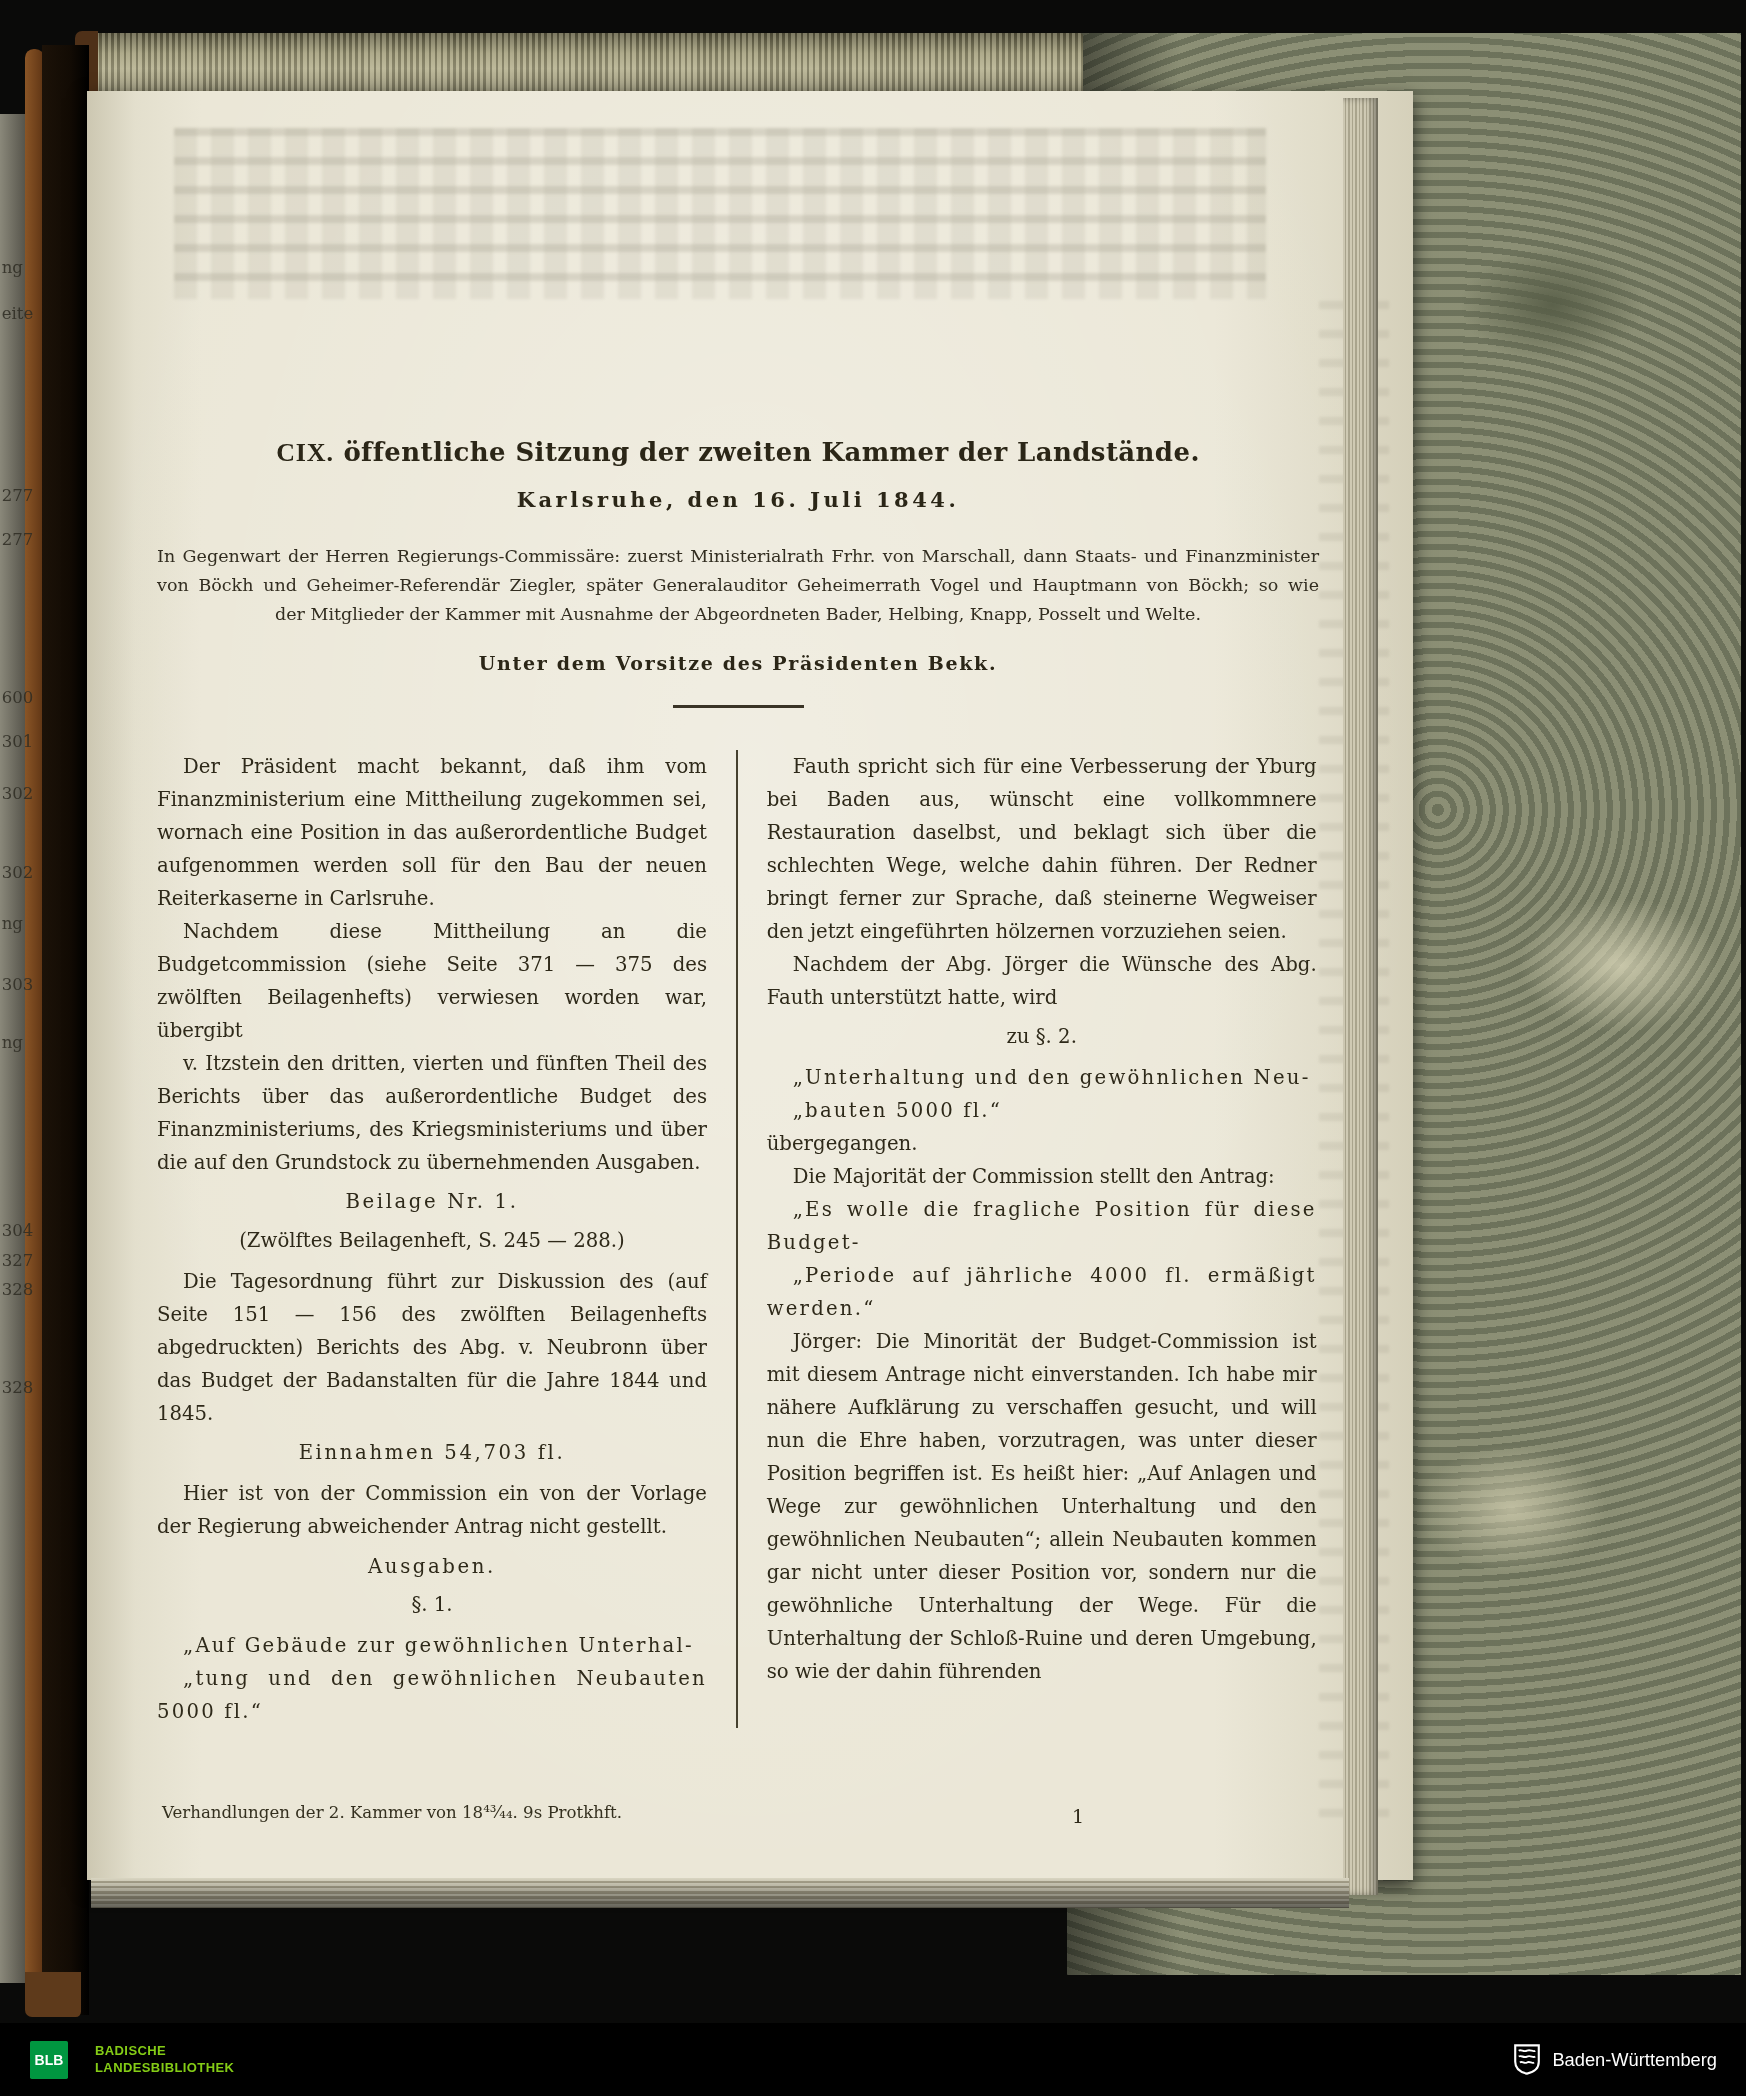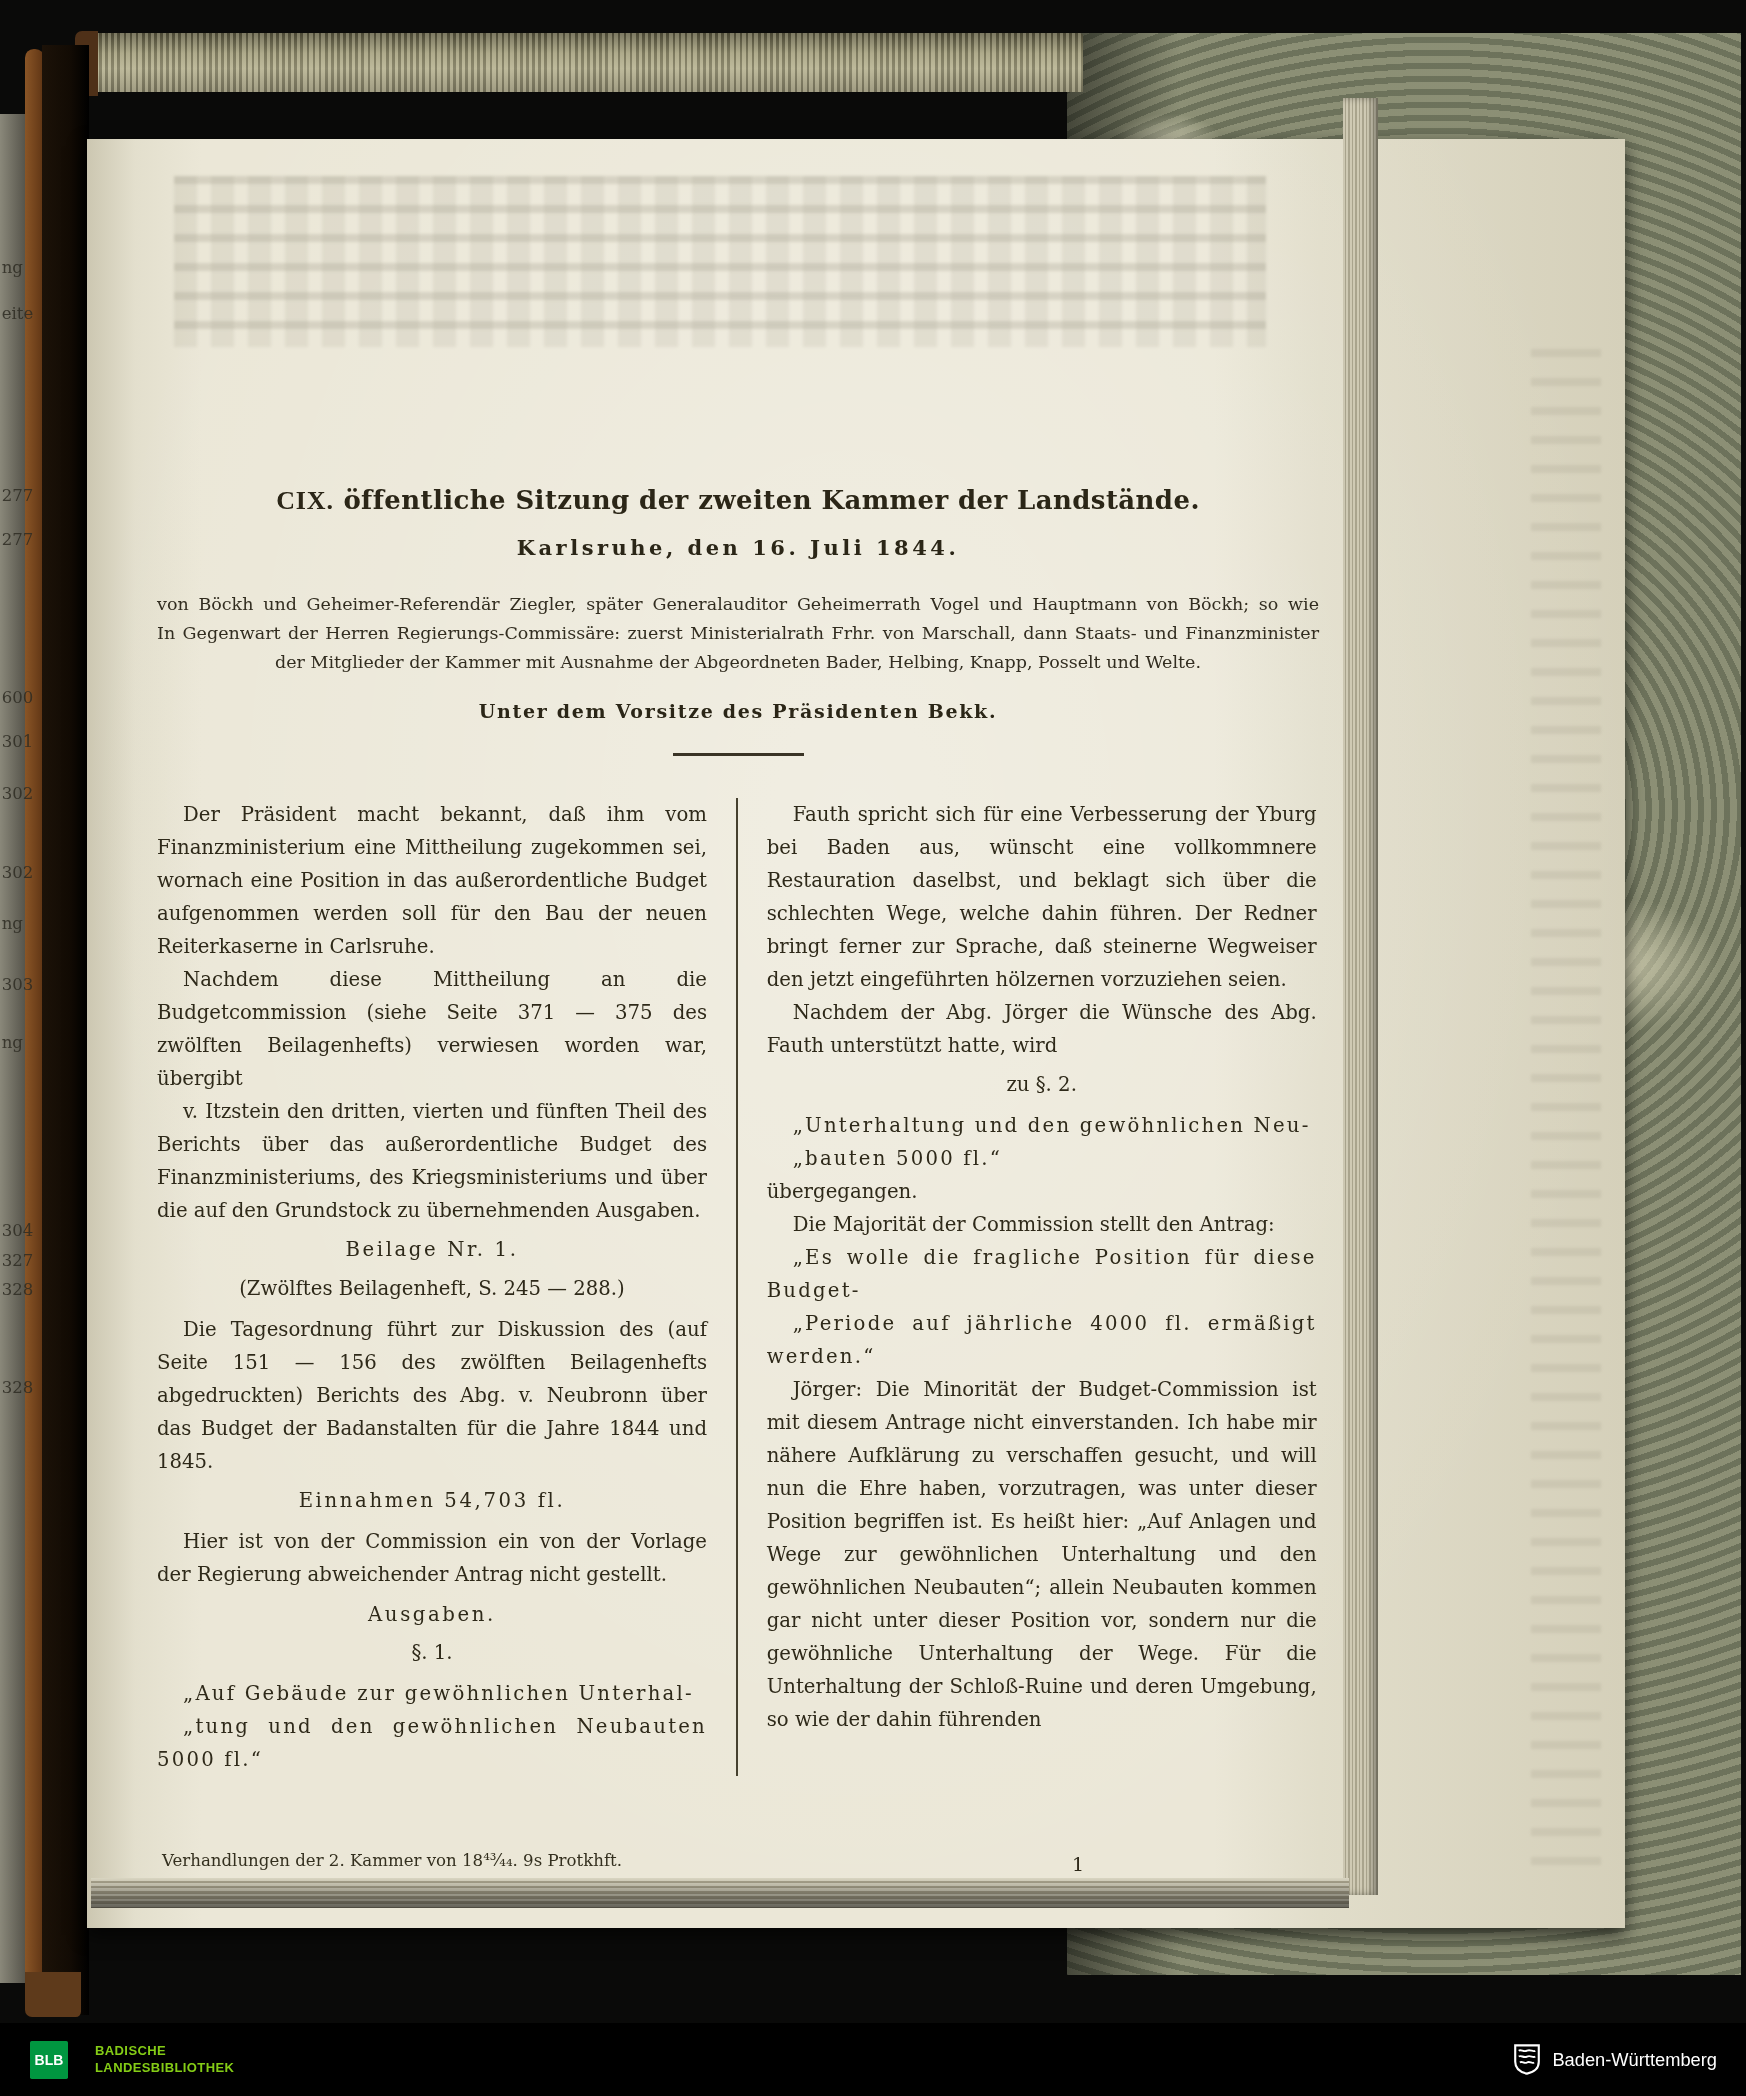--- a/index.html
+++ b/index.html
@@ -25,25 +25,25 @@
       linear-gradient(180deg,#55523e,#a19d7d 35%,#b6b293 60%,#8c8870);}
   .corner-tl{position:absolute;left:75px;top:31px;width:23px;height:65px;background:#4e3018;border-radius:7px 0 0 0;}
   .facing-sliver{position:absolute;left:0;top:114px;width:26px;height:1869px;
     background:linear-gradient(90deg,#8a887a,#55534a);}
   .spine-rust{position:absolute;left:24.5px;top:49px;width:19px;height:1962px;border-radius:8.7px;
     background:linear-gradient(90deg,#8a5526,#5e3414);}
   .spine-dark{position:absolute;left:42px;top:45px;width:47px;height:1970px;
     background:linear-gradient(90deg,#1c1208,#120b04 60%,#000);}
   .corner-bl{position:absolute;left:24.5px;top:1972px;width:56px;height:45px;background:#5e3a1b;border-radius:0 0 5.2px 7px;}
 
-  .page{position:absolute;left:87px;top:91px;width:1538px;height:1789px;
+  .page{position:absolute;left:87px;top:91px;width:1326px;height:1789px;
     background:
       radial-gradient(ellipse at 50% 38%, rgba(255,255,255,.28), transparent 72%),
       linear-gradient(90deg, #ccc7b1 0, #e3dfcd 48px, #ebe7d7 114px, #ebe7d7 1127px, #e1ddca 1232px, #d5d0ba 100%);
-    box-shadow:0 7px 17.5px rgba(0,0,0,.65);margin-top:48px;}
+    box-shadow:0 7px 17.5px rgba(0,0,0,.65);}
   .fore-edge{position:absolute;left:1343px;top:98px;width:35px;height:1797px;
     background:repeating-linear-gradient(90deg,#cfcab4 0 1.7px,#a9a48d 1.7px 3.5px);
     box-shadow:inset -5.2px 0 7px rgba(0,0,0,.35);}
   .bottom-edge{position:absolute;left:91px;top:1878px;width:1258px;height:30px;
     background:
       linear-gradient(180deg, rgba(0,0,0,0), rgba(0,0,0,.55)),
       repeating-linear-gradient(180deg,#d9d5c1 0 2.6px,#aba58e 2.6px 5.2px);}
 
   
   .bleed-top{position:absolute;left:87px;top:37px;width:1092px;height:171px;opacity:.5;filter:blur(1.7px);
@@ -127,22 +127,22 @@
   <main class="page">
     <div class="bleed-top"></div>
     <div class="bleed-right"></div>
 
     <div class="content">
       <h1 class="heading"><span class="roman">CIX.</span> <span>öffentliche Sitzung der zweiten Kammer der Landstände.</span></h1>
 
       <div class="dateline">Karlsruhe, den 16. Juli 1844.</div>
 
       <div class="attendance">
+        <div class="att-just">In Gegenwart der Herren Regierungs-Commissäre: zuerst Ministerialrath Frhr. von Marschall, dann Staats- und Finanzminister</div>
         <div class="att-just">von Böckh und Geheimer-Referendär Ziegler, später Generalauditor Geheimerrath Vogel und Hauptmann von Böckh; so wie</div>
-        <div class="att-just">In Gegenwart der Herren Regierungs-Commissäre: zuerst Ministerialrath Frhr. von Marschall, dann Staats- und Finanzminister</div>
         <div class="att-center">der Mitglieder der Kammer mit Ausnahme der Abgeordneten Bader, Helbing, Knapp, Posselt und Welte.</div>
       </div>
 
       <div class="chair">Unter dem Vorsitze des Präsidenten Bekk.</div>
 
       <div class="rule"></div>
 
       <div class="columns">
         <div class="col leftc">
           <p>Der Präsident macht bekannt, daß ihm vom Finanzministerium eine Mittheilung zugekommen sei, wornach eine Position in das außerordentliche Budget aufgenommen werden soll für den Bau der neuen Reiterkaserne in Carlsruhe.</p>

